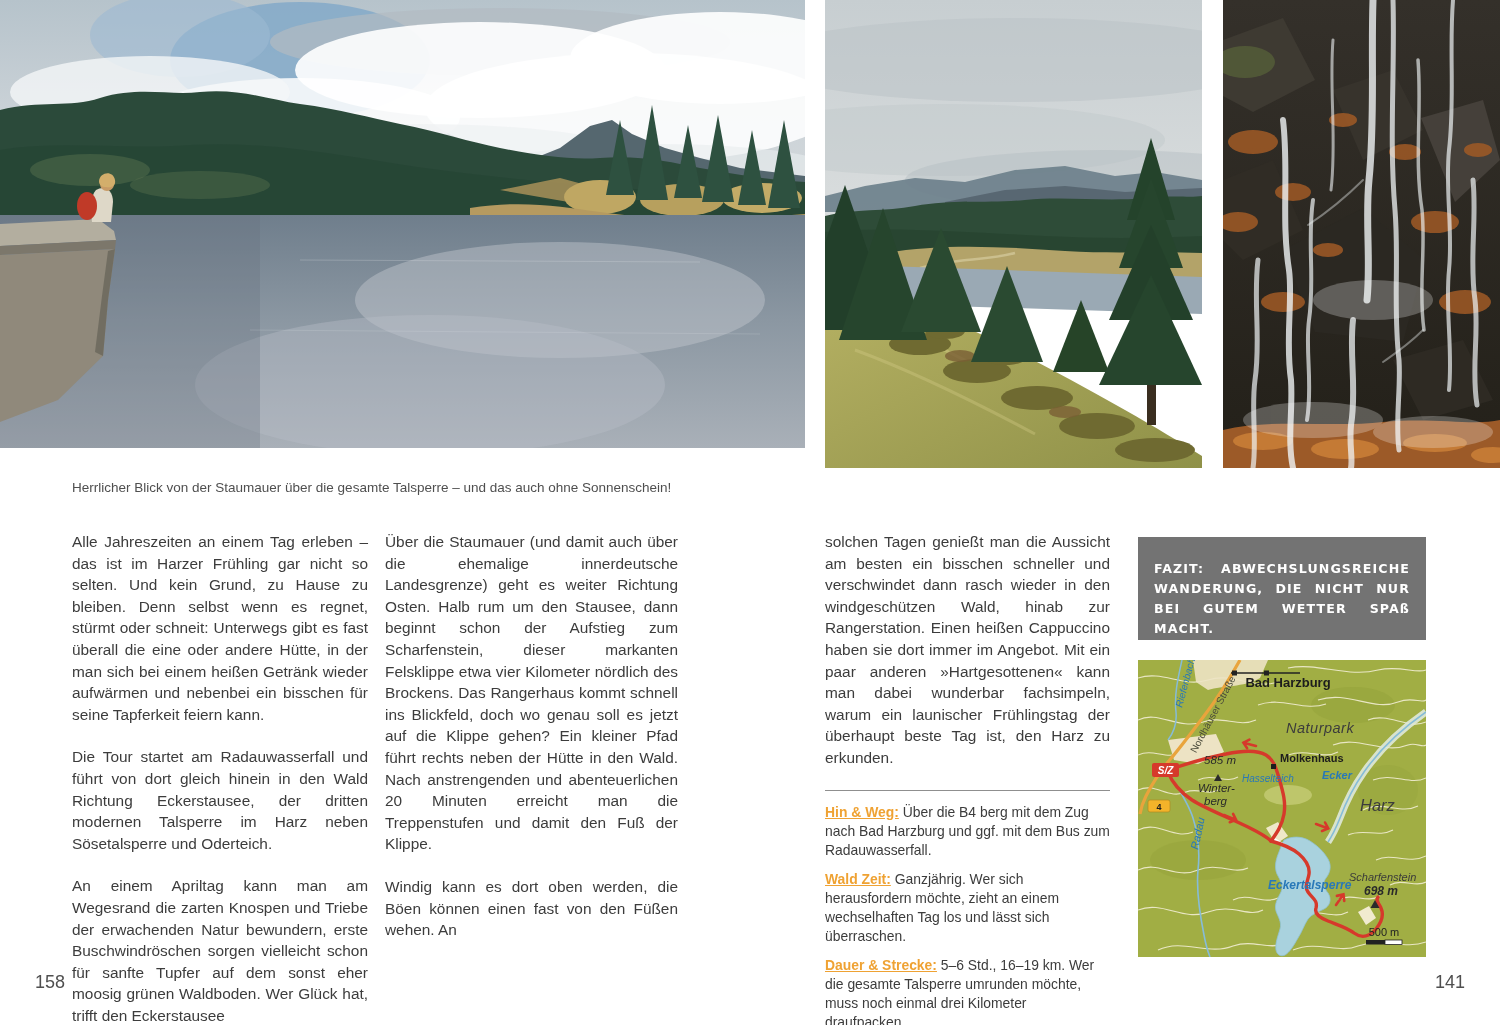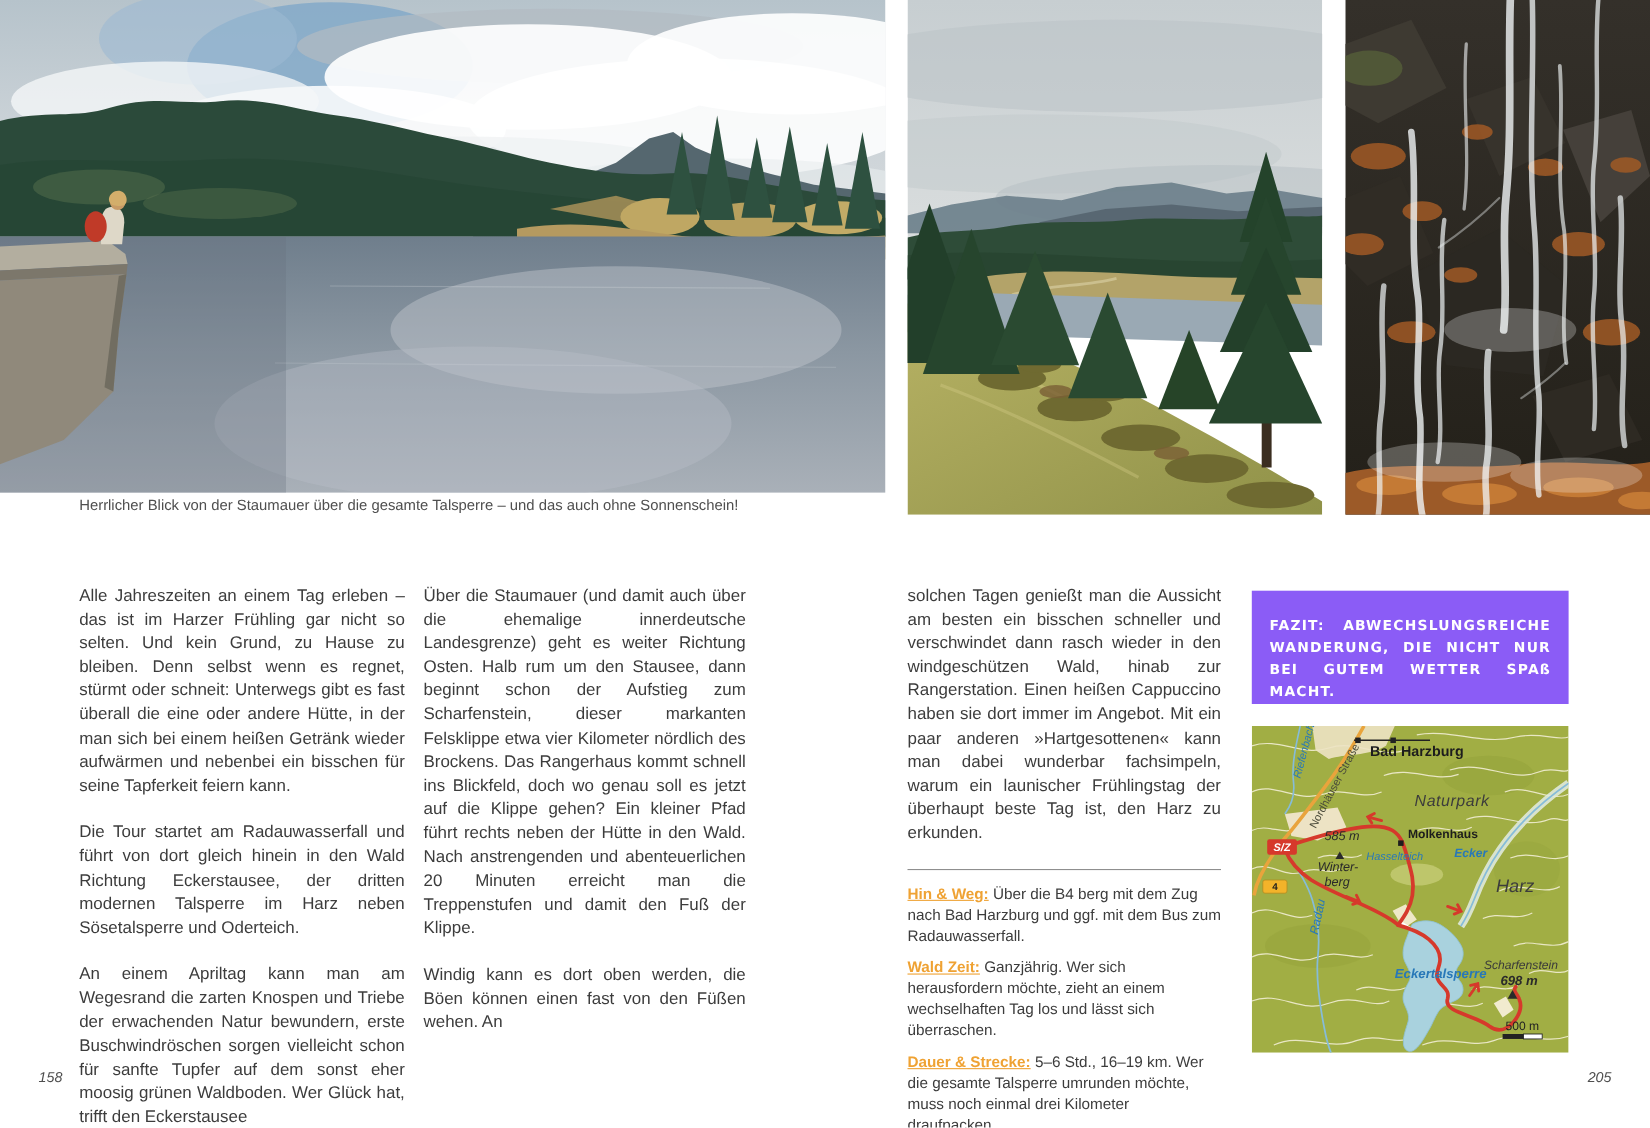--- a/index.html
+++ b/index.html
@@ -6,45 +6,45 @@
   body{width:1500px;height:1025px;background:#ffffff;position:relative;
        font-family:"Liberation Sans","DejaVu Sans",sans-serif;color:#3c3c3c;overflow:hidden;}
   .abs{position:absolute;}
   svg{display:block;}
 
   
   #photo1{left:0;top:0;}
   #photo2{left:825px;top:0;}
   #photo3{left:1223px;top:0;}
 
-  .caption{left:72px;top:452px;width:720px;font-size:13.5px;color:#4f4f4f;}
+  .caption{left:72px;top:480px;width:720px;font-size:13.5px;color:#4f4f4f;}
 
   
   .col{top:531px;font-size:15.4px;line-height:21.6px;text-align:justify;}
   .col p{margin:0 0 21px 0;}
   #col1{left:72px;width:296px;}
   #col2{left:385px;width:293px;}
   #col3{left:825px;width:285px;}
 
   
   .rule{border:none;border-top:1px solid #8f8f8f;margin:0;}
   .rule-top{margin-top:8px;margin-bottom:12px;}
   .info-item{font-size:13.9px;line-height:19px;margin-bottom:10px;text-align:left;}
   .info-label{color:#efa233;font-weight:bold;text-decoration:underline;}
 
   
-  .fazit{left:1138px;top:537px;width:288px;height:103px;background:#8b5cf6;box-sizing:border-box;
+  .fazit{left:1138px;top:537px;width:288px;height:103px;background:#737373;box-sizing:border-box;
          padding:22px 16px 0 16px;}
   .fazit span{color:#ffffff;font-family:"DejaVu Sans","Liberation Sans",sans-serif;
         font-weight:bold;font-size:12.6px;line-height:20px;letter-spacing:1.1px;word-spacing:4px;
         display:block;text-align:justify;}
 
   #map{left:1138px;top:660px;}
 
-  .pageno{top:972px;font-size:13px;color:#4f4f4f;font-style:italic;}
+  .pageno{top:972px;font-size:18px;color:#4f4f4f;}
   #pageno-left{left:35px;}
   #pageno-right{right:35px;}
 
   .map-label{font-family:"Liberation Sans","DejaVu Sans",sans-serif;}
 </style>
 </head>
 <body>
 
 <svg id="photo1" class="abs" width="805" height="448" viewBox="0 0 805 448">
   <defs>
@@ -350,13 +350,13 @@
   <text x="44" y="48" font-size="10" font-style="italic" fill="#2878b8" transform="rotate(-75 44 48)" class="map-label">Riefenbach</text>
   <text x="78" y="56" font-size="10" fill="#4a4a3a" text-anchor="middle" transform="rotate(-62 78 56)" class="map-label">Nordhäuser Straße</text>
   <text x="222" y="151" font-size="16.5" font-style="italic" fill="#3c3c3c" class="map-label">Harz</text>
   <text x="60" y="190" font-size="11" font-style="italic" fill="#2878b8" transform="rotate(-78 60 190)" class="map-label">Radau</text>
   <text x="130" y="229" font-size="12" font-weight="bold" font-style="italic" fill="#2878b8" class="map-label">Eckertalsperre</text>
   <text x="211" y="221" font-size="11" font-style="italic" fill="#3a3a3a" class="map-label">Scharfenstein</text>
   <text x="226" y="235" font-size="12" font-weight="bold" font-style="italic" fill="#2a2a2a" class="map-label">698 m</text>
 </svg>
 
 <span id="pageno-left" class="abs pageno">158</span>
-<span id="pageno-right" class="abs pageno">205</span>
+<span id="pageno-right" class="abs pageno">141</span>
 
 </body></html>

